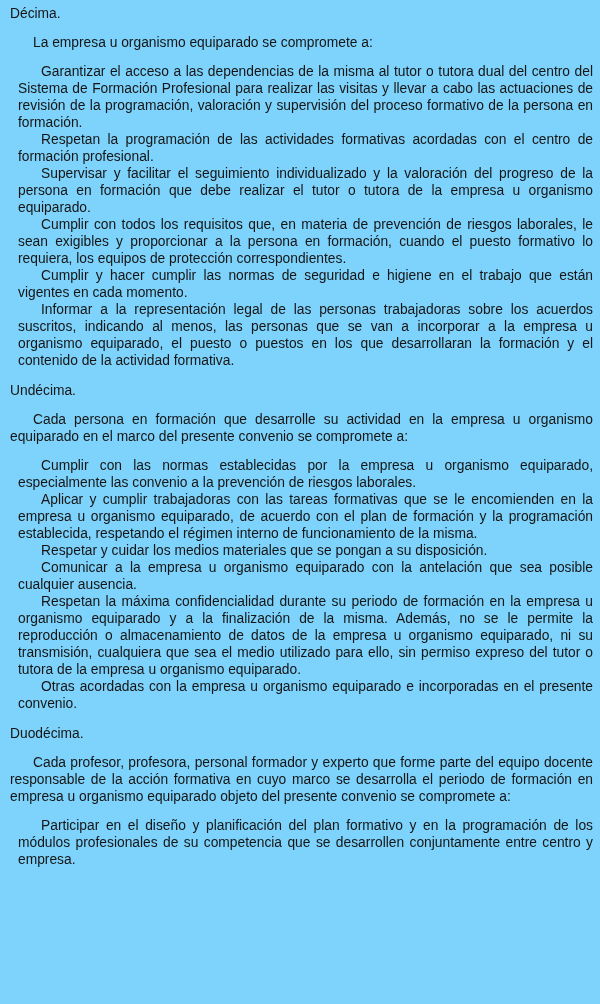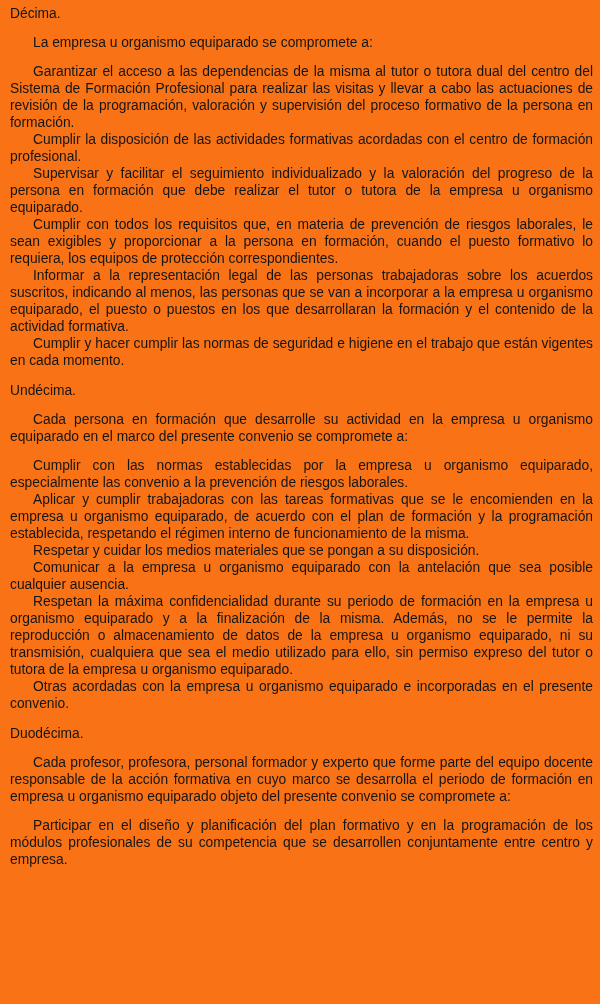--- a/index.html
+++ b/index.html
@@ -15,58 +15,58 @@
     font-size: 13.8px;
     line-height: 17px;
     color: #151515;
     -webkit-font-smoothing: antialiased;
   }
   .page {
     box-sizing: border-box;
     width: 600px;
     height: 1004px;
     padding: 5px 7px 20px 10px;
-    background: #f97316;
+    background: #7dd3fc;
   }
   .heading {
     font-size: 13.8px;
     font-weight: normal;
     margin: 13px 0 12px 0;
     text-align: left;
   }
   .page > .section:first-child .heading {
     margin-top: 0;
   }
   .para {
     margin: 0;
     text-align: justify;
     text-indent: 23px;
   }
   .intro {
     margin: 0 0 12px 0;
   }
   .clauses {
-    margin: 0 0 12px 0;
+    margin: 0 0 12px 8px;
   }
 </style>
 </head>
 <body>
 
 <div class="page">
 
   <div class="section">
     <h2 class="heading">Décima.</h2>
     <p class="para intro">La empresa u organismo equiparado se compromete a:</p>
     <div class="clauses">
       <p class="para">Garantizar el acceso a las dependencias de la misma al tutor o tutora dual del centro del Sistema de Formación Profesional para realizar las visitas y llevar a cabo las actuaciones de revisión de la programación, valoración y supervisión del proceso formativo de la persona en formación.</p>
-      <p class="para">Cumplir la disposición de las actividades formativas acordadas con el centro de formación profesional.</p>
+      <p class="para">Respetan la programación de las actividades formativas acordadas con el centro de formación profesional.</p>
       <p class="para">Supervisar y facilitar el seguimiento individualizado y la valoración del progreso de la persona en formación que debe realizar el tutor o tutora de la empresa u organismo equiparado.</p>
       <p class="para">Cumplir con todos los requisitos que, en materia de prevención de riesgos laborales, le sean exigibles y proporcionar a la persona en formación, cuando el puesto formativo lo requiera, los equipos de protección correspondientes.</p>
+      <p class="para">Cumplir y hacer cumplir las normas de seguridad e higiene en el trabajo que están vigentes en cada momento.</p>
       <p class="para">Informar a la representación legal de las personas trabajadoras sobre los acuerdos suscritos, indicando al menos, las personas que se van a incorporar a la empresa u organismo equiparado, el puesto o puestos en los que desarrollaran la formación y el contenido de la actividad formativa.</p>
-      <p class="para">Cumplir y hacer cumplir las normas de seguridad e higiene en el trabajo que están vigentes en cada momento.</p>
     </div>
   </div>
 
   <div class="section">
     <h2 class="heading">Undécima.</h2>
     <p class="para intro">Cada persona en formación que desarrolle su actividad en la empresa u organismo equiparado en el marco del presente convenio se compromete a:</p>
     <div class="clauses">
       <p class="para">Cumplir con las normas establecidas por la empresa u organismo equiparado, especialmente las convenio a la prevención de riesgos laborales.</p>
       <p class="para">Aplicar y cumplir trabajadoras con las tareas formativas que se le encomienden en la empresa u organismo equiparado, de acuerdo con el plan de formación y la programación establecida, respetando el régimen interno de funcionamiento de la misma.</p>
       <p class="para">Respetar y cuidar los medios materiales que se pongan a su disposición.</p>

